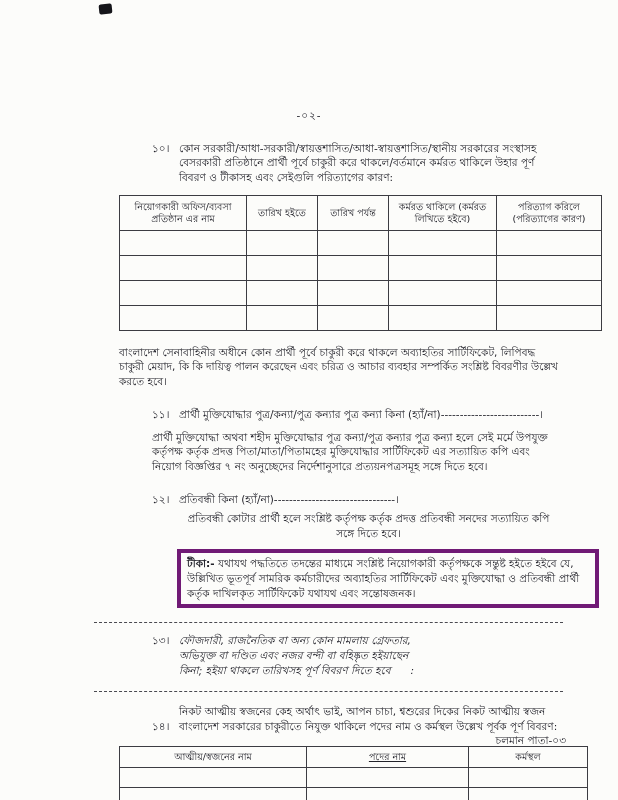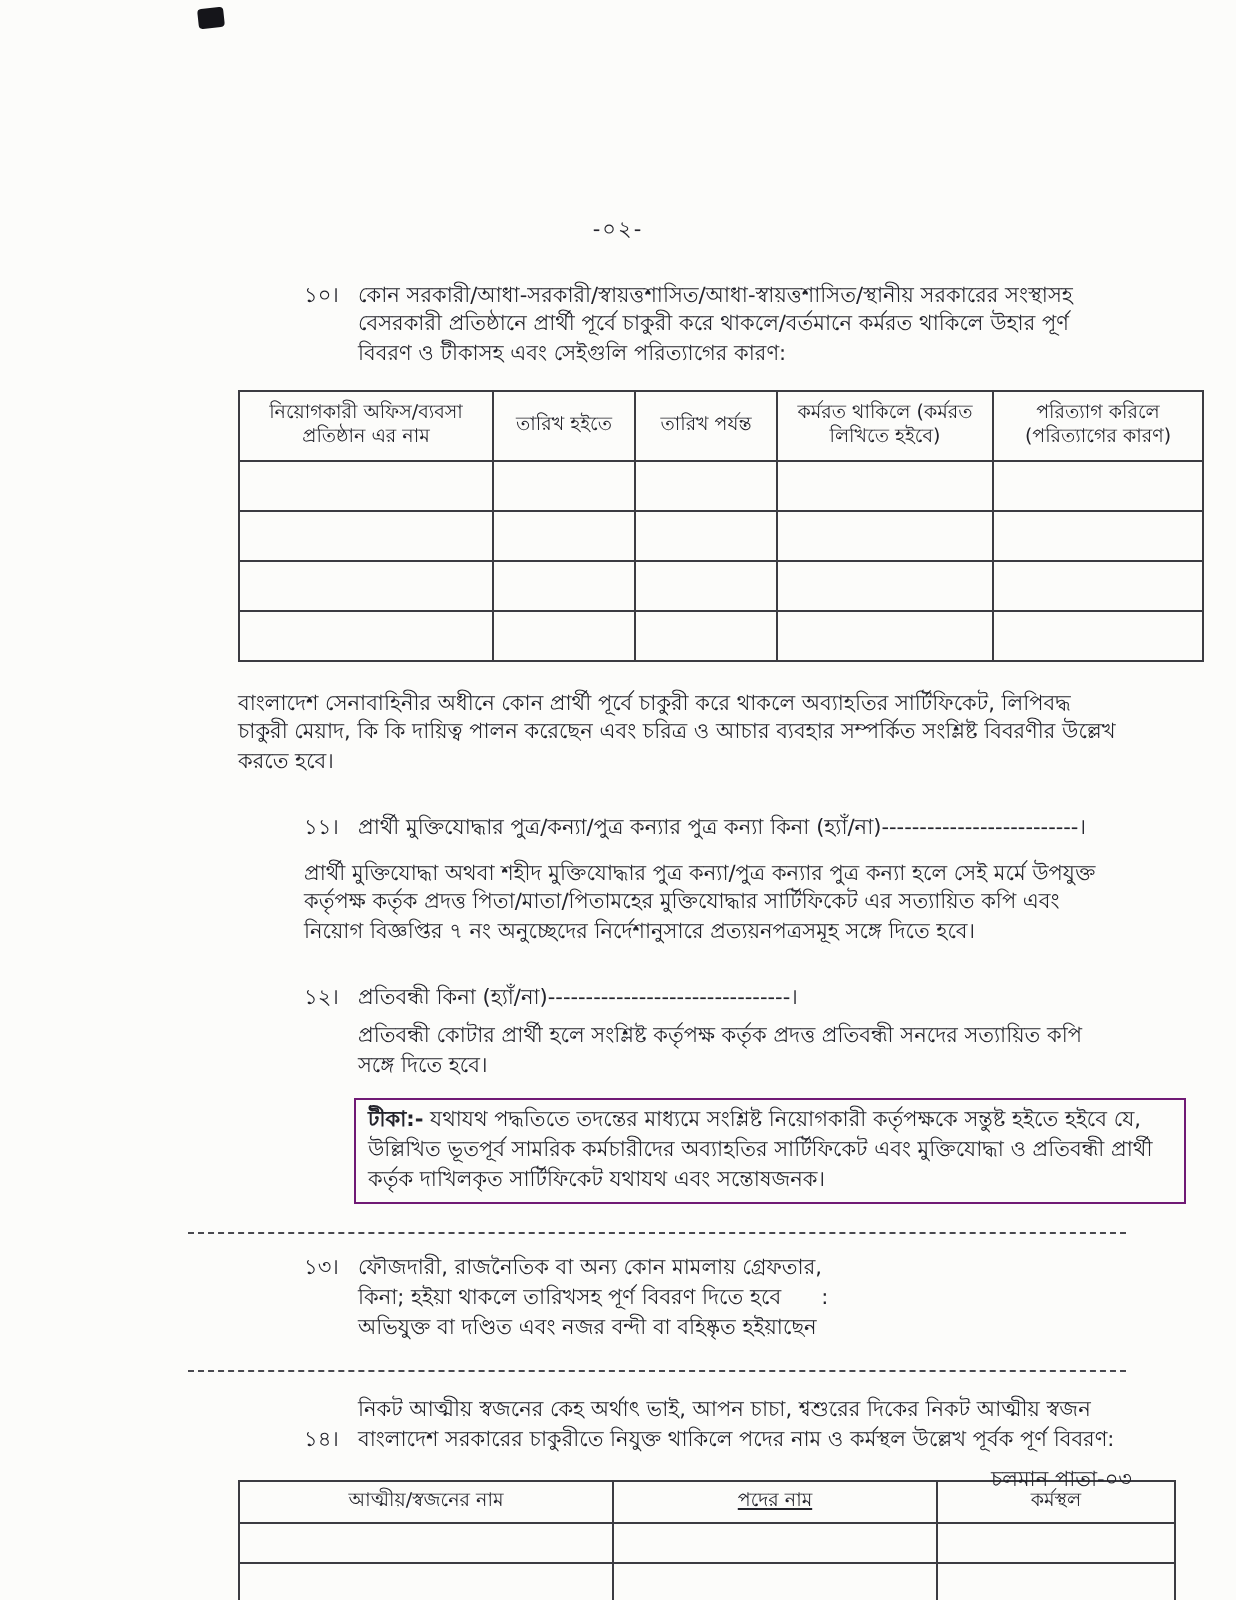--- a/index.html
+++ b/index.html
@@ -50,30 +50,30 @@
   .t1 .c3{width:101px;}
   .t1 .c4{width:98px;}
   .t2{margin-top:12px;}
   .t2 th{height:16px;}
   .t2 td{height:15px;}
   .t2 .c0{width:180px;}
   .t2 .c1{width:155px;text-decoration:underline;}
   .t2 .c2{width:112px;}
   .note-box{
     margin-top:8px;margin-left:58px;
-    border:1px solid #701a75;
+    border:4px solid #701a75;
     padding:3px 6px;width:402px;
     line-height:1.45;
   }
   .note-box b{font-weight:bold;}
   .dash-sep{
     border:0;border-top:1.5px dashed #4a4a50;
     margin:14px -5px 0 -25px;height:0;
   }
-  .i13-line{white-space:pre-wrap;}
+  .i13-line{white-space:pre-wrap;font-style:italic;}
   .footer{
     position:absolute;right:52px;bottom:52px;font-size:10.5px;
   }
 </style>
 </head>
 <body>
 
 <div class="page">
 
   <div class="scan-blob"></div>
@@ -136,34 +136,34 @@
       <div class="txt">প্রার্থী মুক্তিযোদ্ধার পুত্র/কন্যা/পুত্র কন্যার পুত্র কন্যা কিনা (হ্যাঁ/না)--------------------------।</div>
     </div>
 
     <div class="para indent1" style="margin-top:8px;">প্রার্থী মুক্তিযোদ্ধা অথবা শহীদ মুক্তিযোদ্ধার পুত্র কন্যা/পুত্র কন্যার পুত্র কন্যা হলে সেই মর্মে উপযুক্ত কর্তৃপক্ষ কর্তৃক প্রদত্ত পিতা/মাতা/পিতামহের মুক্তিযোদ্ধার সার্টিফিকেট এর সত্যায়িত কপি এবং নিয়োগ বিজ্ঞপ্তির ৭ নং অনুচ্ছেদের নির্দেশানুসারে প্রত্যয়নপত্রসমূহ সঙ্গে দিতে হবে।</div>
 
     <div class="item indent1" style="">
       <span class="num">১২।</span>
       <div class="txt">প্রতিবন্ধী কিনা (হ্যাঁ/না)--------------------------------।</div>
     </div>
 
-    <div class="para indent2" style="margin-top:5px;">প্রতিবন্ধী কোটার প্রার্থী হলে সংশ্লিষ্ট কর্তৃপক্ষ কর্তৃক প্রদত্ত প্রতিবন্ধী সনদের সত্যায়িত কপি সঙ্গে দিতে হবে।</div>
+    <div class="para indent2" style="margin-top:5px;text-align:center;">প্রতিবন্ধী কোটার প্রার্থী হলে সংশ্লিষ্ট কর্তৃপক্ষ কর্তৃক প্রদত্ত প্রতিবন্ধী সনদের সত্যায়িত কপি সঙ্গে দিতে হবে।</div>
 
     <div class="note-box">
       <b>টীকা:-</b><span> যথাযথ পদ্ধতিতে তদন্তের মাধ্যমে সংশ্লিষ্ট নিয়োগকারী কর্তৃপক্ষকে সন্তুষ্ট হইতে হইবে যে, উল্লিখিত ভূতপূর্ব সামরিক কর্মচারীদের অব্যাহতির সার্টিফিকেট এবং মুক্তিযোদ্ধা ও প্রতিবন্ধী প্রার্থী কর্তৃক দাখিলকৃত সার্টিফিকেট যথাযথ এবং সন্তোষজনক।</span>
     </div>
 
     <div class="dash-sep"></div>
 
     <div class="item indent1" style="margin-top:10px;">
       <span class="num">১৩।</span>
       <div class="txt" style="max-width:300px;">
         <div class="i13-line">ফৌজদারী, রাজনৈতিক বা অন্য কোন মামলায় গ্রেফতার,</div>
+        <div class="i13-line">অভিযুক্ত বা দণ্ডিত এবং নজর বন্দী বা বহিষ্কৃত হইয়াছেন</div>
         <div class="i13-line">কিনা; হইয়া থাকলে তারিখসহ পূর্ণ বিবরণ দিতে হবে      :</div>
-        <div class="i13-line">অভিযুক্ত বা দণ্ডিত এবং নজর বন্দী বা বহিষ্কৃত হইয়াছেন</div>
       </div>
     </div>
 
     <div class="dash-sep"></div>
 
     <div class="item indent1" style="margin-top:12px;align-items:flex-end;">
       <span class="num">১৪।</span>
       <div class="txt">নিকট আত্মীয় স্বজনের কেহ অর্থাৎ ভাই, আপন চাচা, শ্বশুরের দিকের নিকট আত্মীয় স্বজন বাংলাদেশ সরকারের চাকুরীতে নিযুক্ত থাকিলে পদের নাম ও কর্মস্থল উল্লেখ পূর্বক পূর্ণ বিবরণ:</div>
     </div>
 

